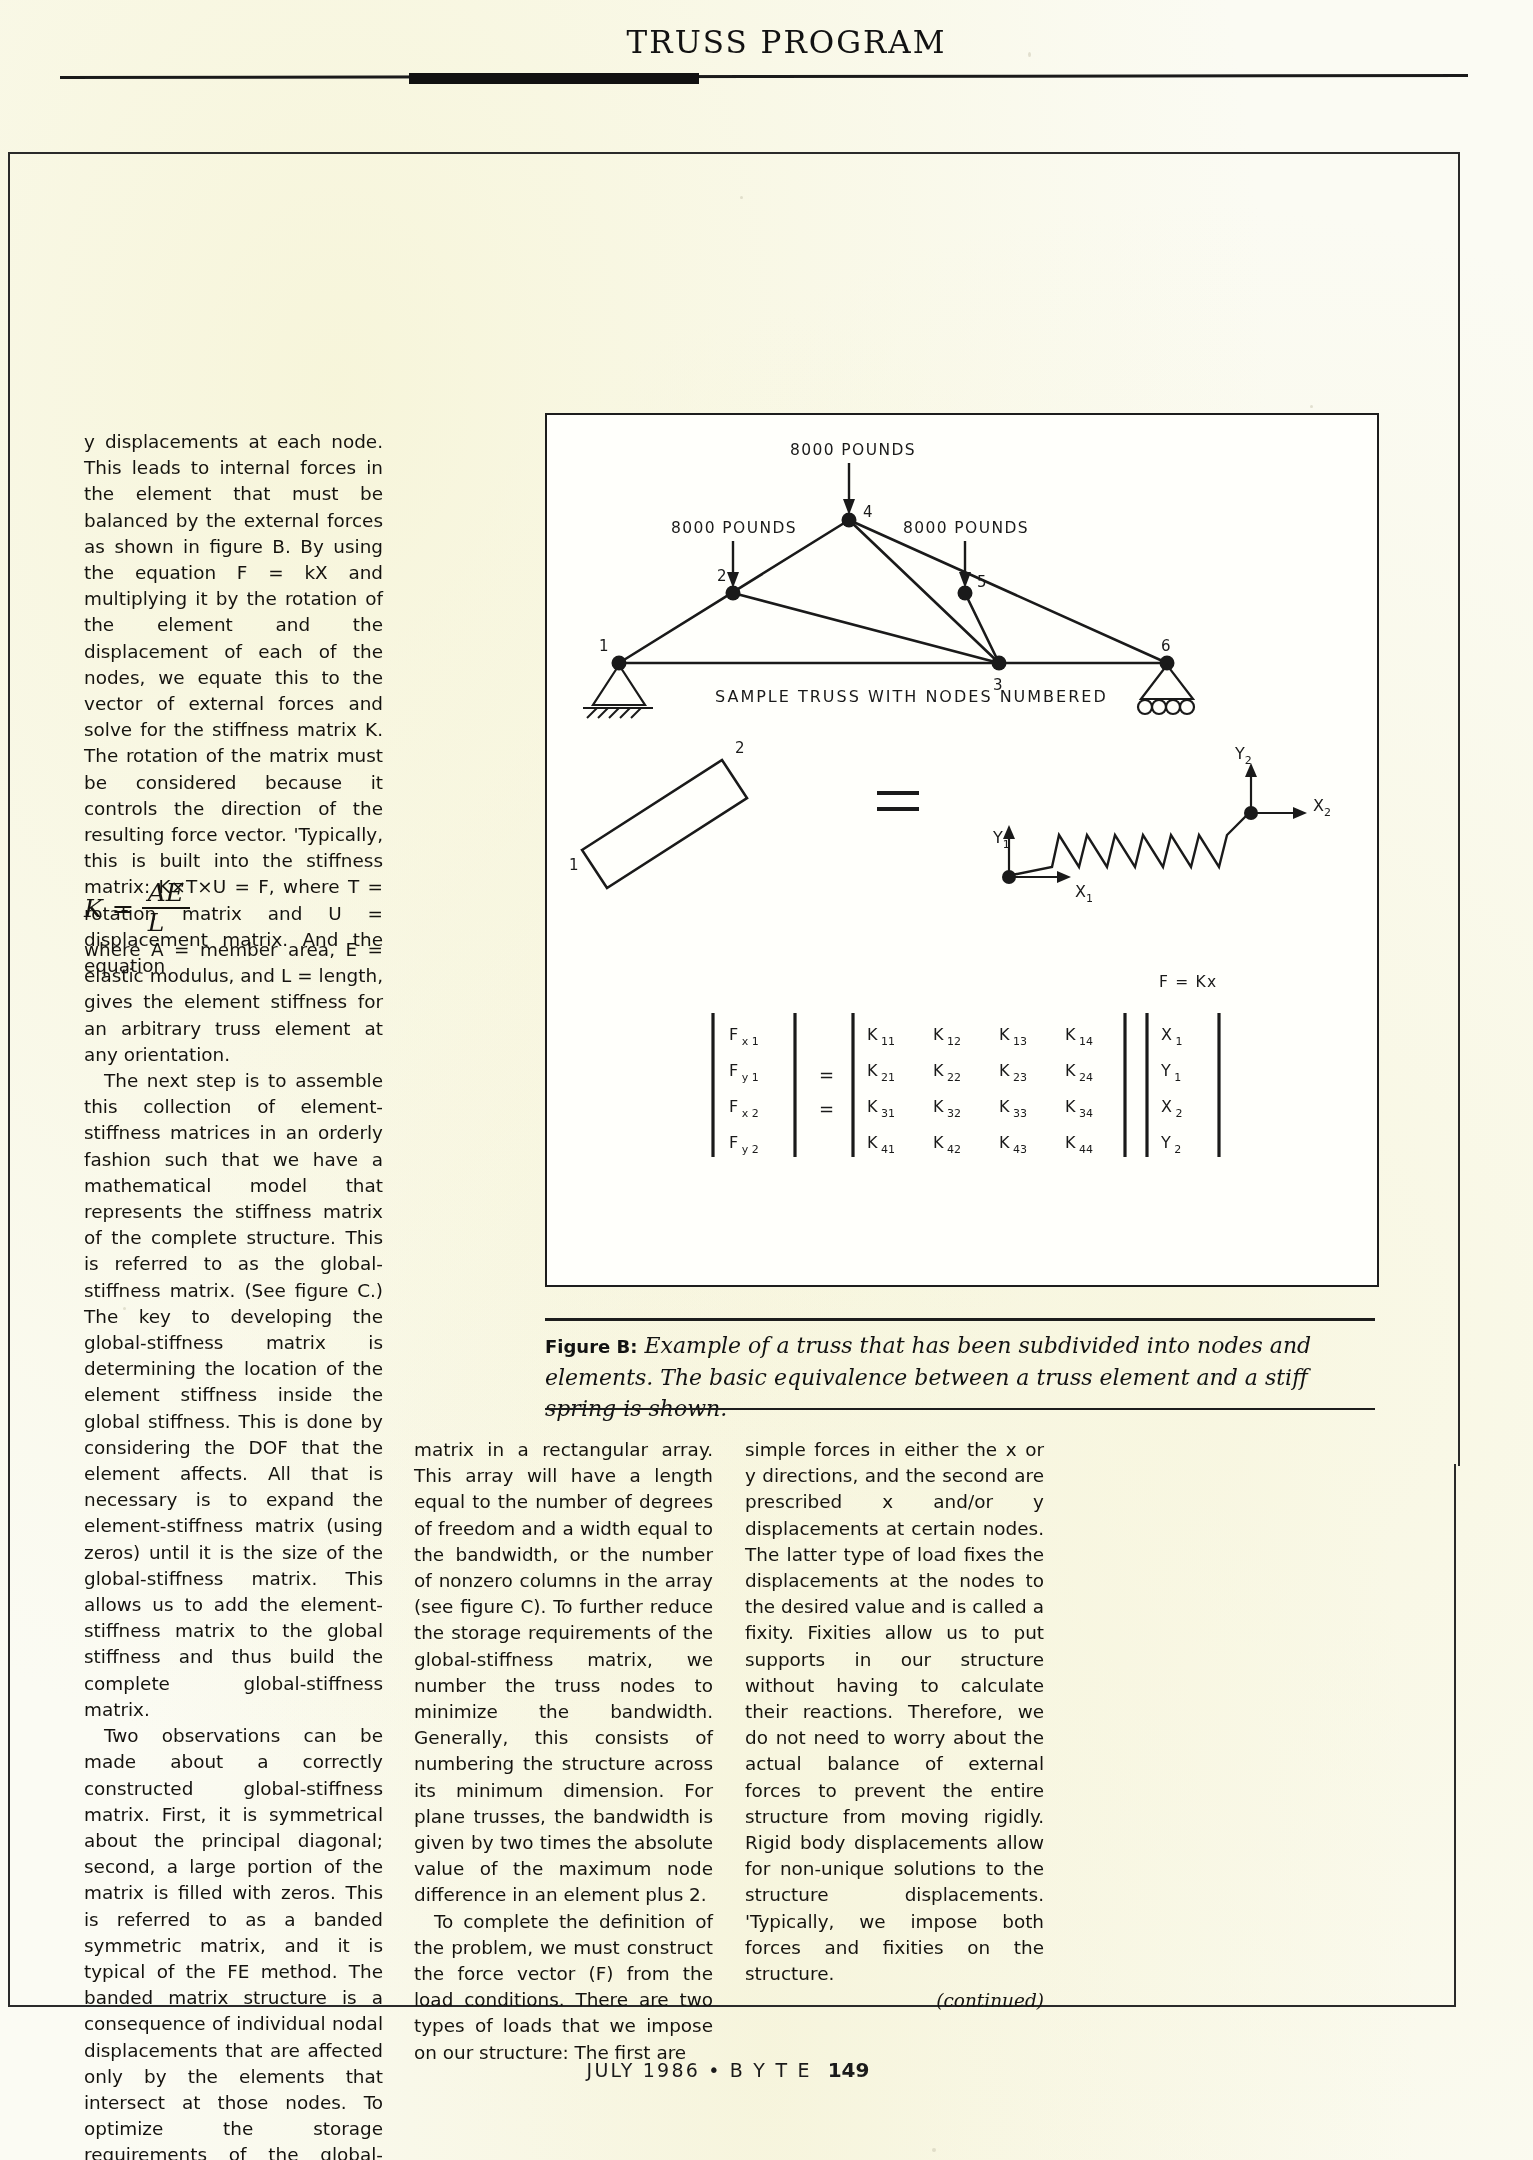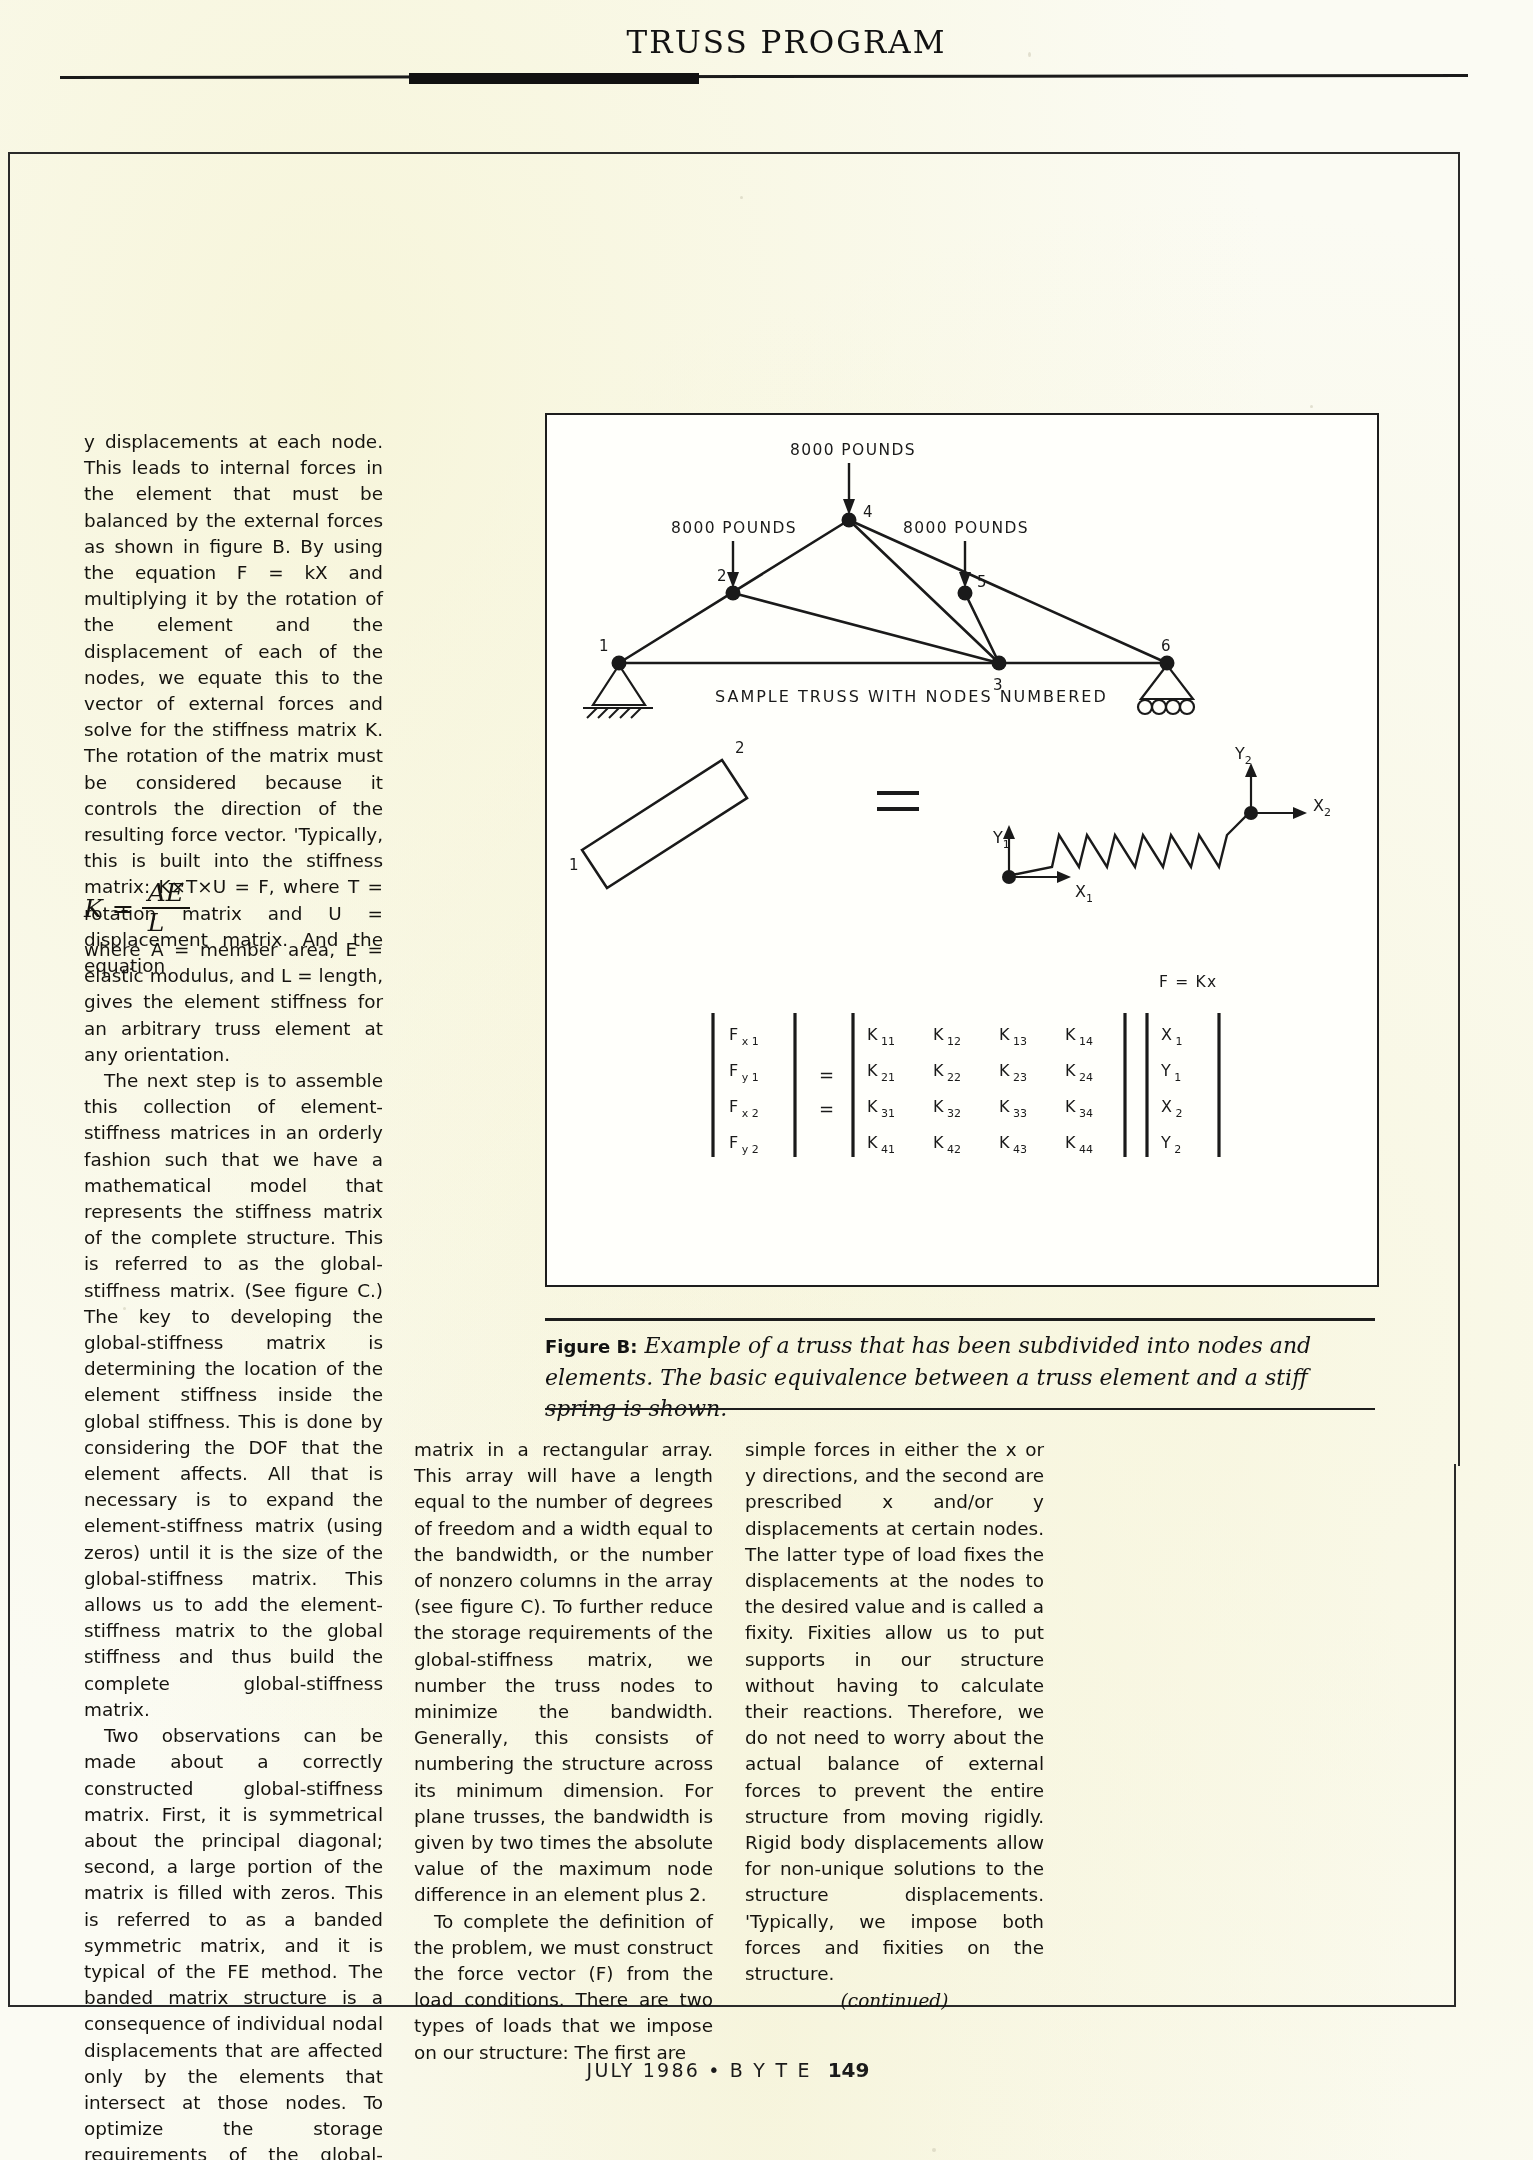--- a/index.html
+++ b/index.html
@@ -182,21 +182,21 @@
     text-align: center;
     font-family: "DejaVu Sans", sans-serif;
     font-size: 19px;
     letter-spacing: 2.2px;
     color: #1a1a1a;
   }
   #footer .pg { font-weight: bold; letter-spacing: 0; margin-left: 16px; font-size: 20px; }
 
   .cont {
     display: block;
-    text-align: center;
+    text-align: right;
     font-family: "DejaVu Serif", serif;
     font-style: italic;
     font-size: 18.5px;
     margin-top: 1px;
   }
 
   
   .speck { position:absolute; background:#c9c6b0; border-radius:50%; opacity:.5; }
 </style>
 </head>

